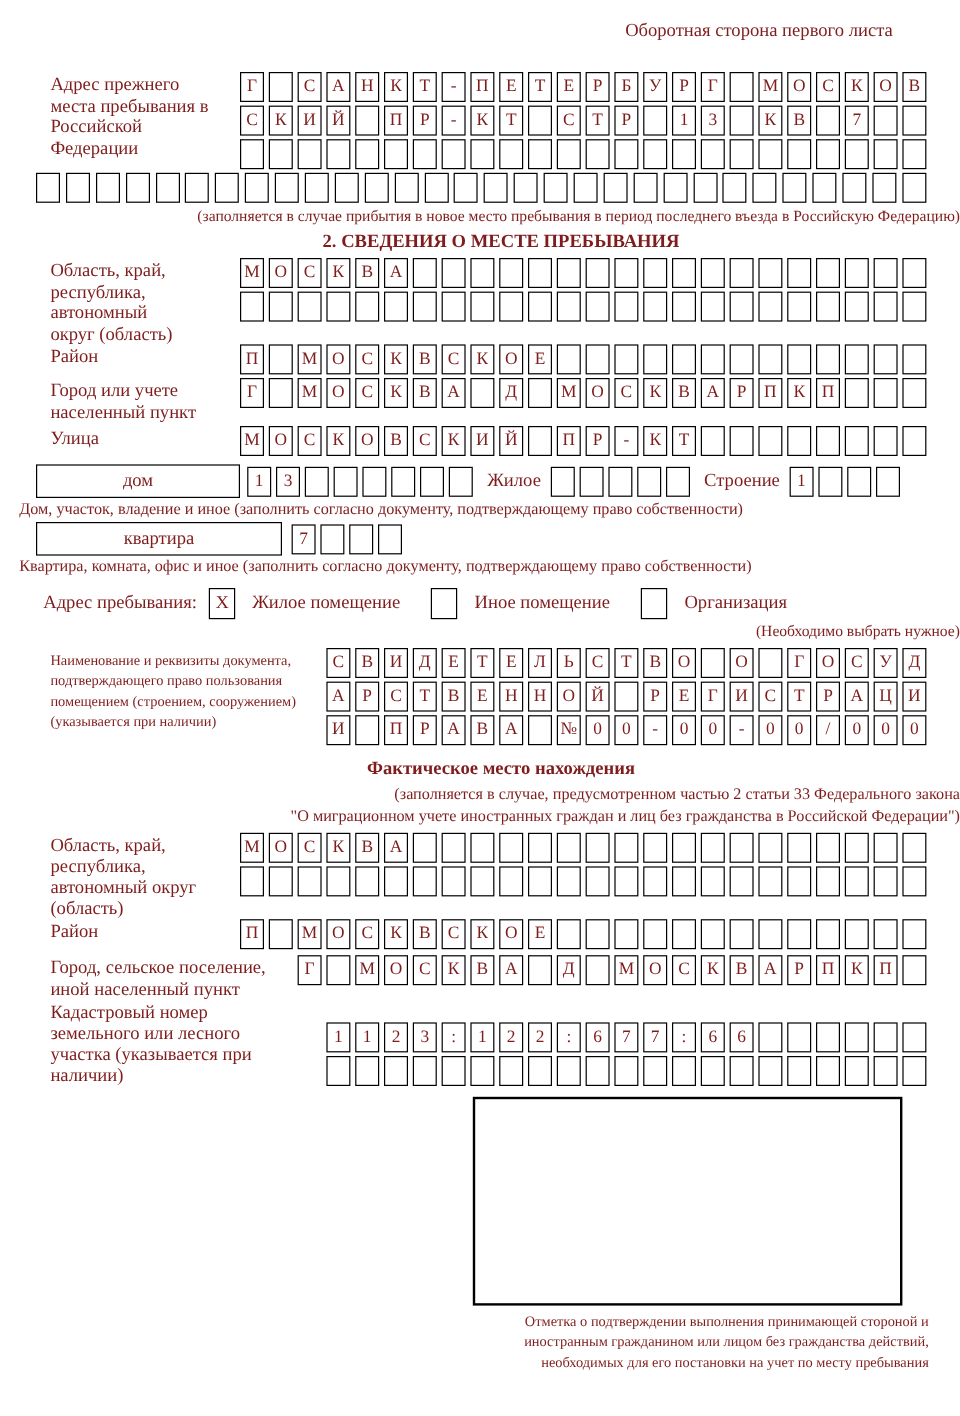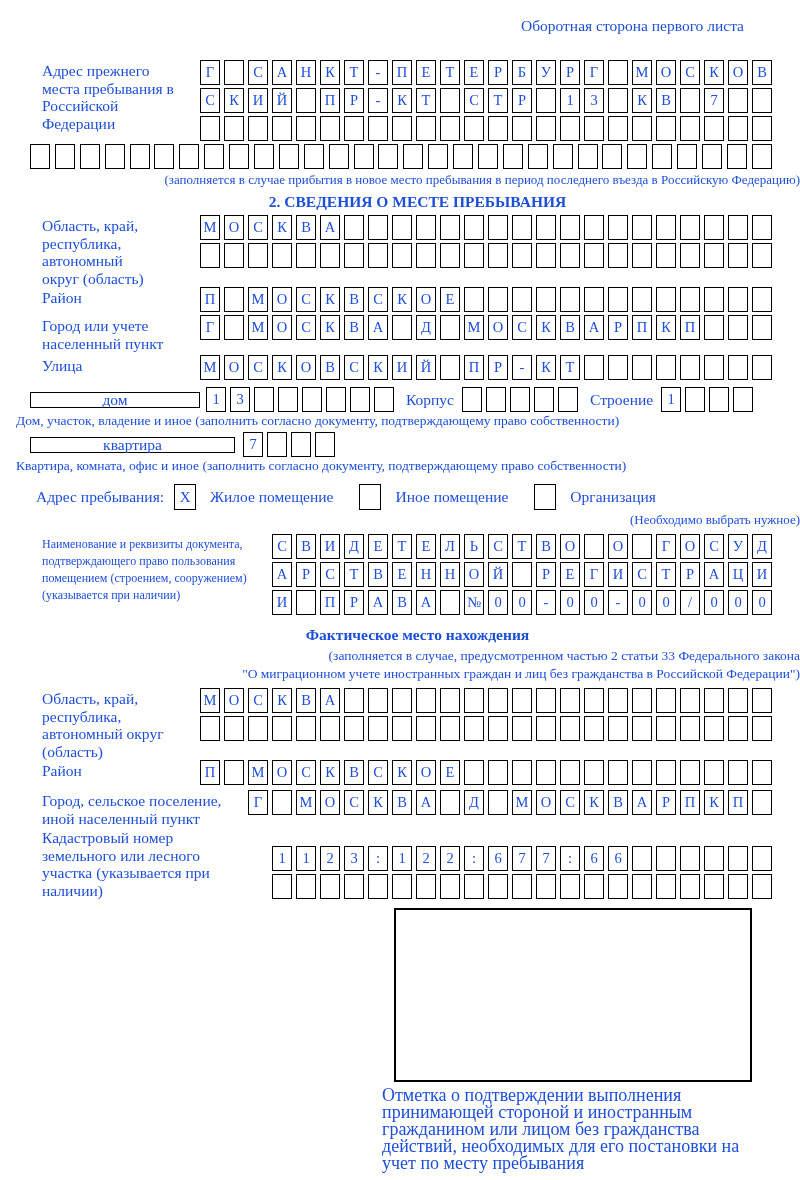--- a/index.html
+++ b/index.html
@@ -1,18 +1,18 @@
 <!DOCTYPE html>
 <html><head>
 <meta charset="utf-8">
 <style>
   * { margin:0; padding:0; box-sizing:border-box; }
   html,body { background:#ffffff; }
   .page {
-    width:800px; height:1180px; background:#fff; color:#1d4ed8;
+    width:800px; height:1180px; background:#fff; color:#7f1d1d;
     font-family:"Liberation Serif","DejaVu Serif",serif;
     position:relative; overflow:hidden;
   }
   .header-note { text-align:right; padding:17px 56px 0 0; font-size:15.5px; }
 
   
   .cellrow { display:flex; margin-bottom:3px; }
   .cell {
     flex:0 0 20px; width:20px; height:25px;
     border:1.6px solid #000; margin-right:4px;
@@ -28,40 +28,40 @@
   .flabel { font-size:15.5px; line-height:17.5px; padding-top:2px; }
   .fcells { margin-left:auto; }
 
   .cap { font-size:13px; text-align:right; margin-top:2px; }
   .cap-left { font-size:13.5px; padding-left:16px; margin:1px 0 3px 0; }
   .sec-title { font-weight:bold; font-size:15.5px; text-align:center; margin:5px 0 4px 0;padding-left:35px; }
 
   
   .comprow { display:flex; align-items:center; padding:0 28px 0 30px; margin-top:4px; }
   .fieldbox {
-    border:1.6px solid #000; height:16px;
+    border:1.6px solid #000; height:28px;
     display:flex; align-items:center; justify-content:center;
     font-size:15.5px;
   }
   .inline-label { font-size:15.5px; padding:0 8px 0 12px; white-space:nowrap; }
 
   
   .cbrow { display:flex; align-items:center; padding:0 28px 0 36px; margin-top:10px; }
   .cb {
     width:22px; height:26px; border:1.6px solid #000;
     display:flex; align-items:center; justify-content:center;
     font-size:15px; margin:0 14px 0 10px; flex:0 0 22px;
   }
   .cbrow .optlabel { font-size:15.5px; margin-right:16px; white-space:nowrap; }
   .cbrow .lead { font-size:15.5px; white-space:nowrap; }
 
   
   .stamp-wrap { width:392px; margin:6px 26px 0 auto; }
   .stamp-box { border:2px solid #000; height:174px; width:358px; margin-left:12px; }
-  .stamp-cap { font-size:18px; text-align:left; line-height:17px; margin-top:5px; }
+  .stamp-cap { font-size:12px; text-align:right; line-height:17px; margin-top:5px; }
 </style>
 </head>
 <body>
 
 <div class="page">
 
   <div class="header-note">Оборотная сторона первого листа</div>
 
   <div class="frow" style="margin-top:25px">
     <div class="flabel" style="width:146px">Адрес прежнего места пребывания в Российской Федерации</div>
@@ -337,21 +337,21 @@
     <div class="cellrow" style="margin:0 0 0 6px">
         <div class="cell">1</div>
         <div class="cell">3</div>
         <div class="cell"></div>
         <div class="cell"></div>
         <div class="cell"></div>
         <div class="cell"></div>
         <div class="cell"></div>
         <div class="cell"></div>
       </div>
-    <div class="inline-label">Корпус</div>
+    <div class="inline-label">Жилое</div>
     <div class="cellrow" style="margin:0">
         <div class="cell"></div>
         <div class="cell"></div>
         <div class="cell"></div>
         <div class="cell"></div>
         <div class="cell"></div>
       </div>
     <div class="inline-label">Строение</div>
     <div class="cellrow" style="margin:0">
         <div class="cell">1</div>

